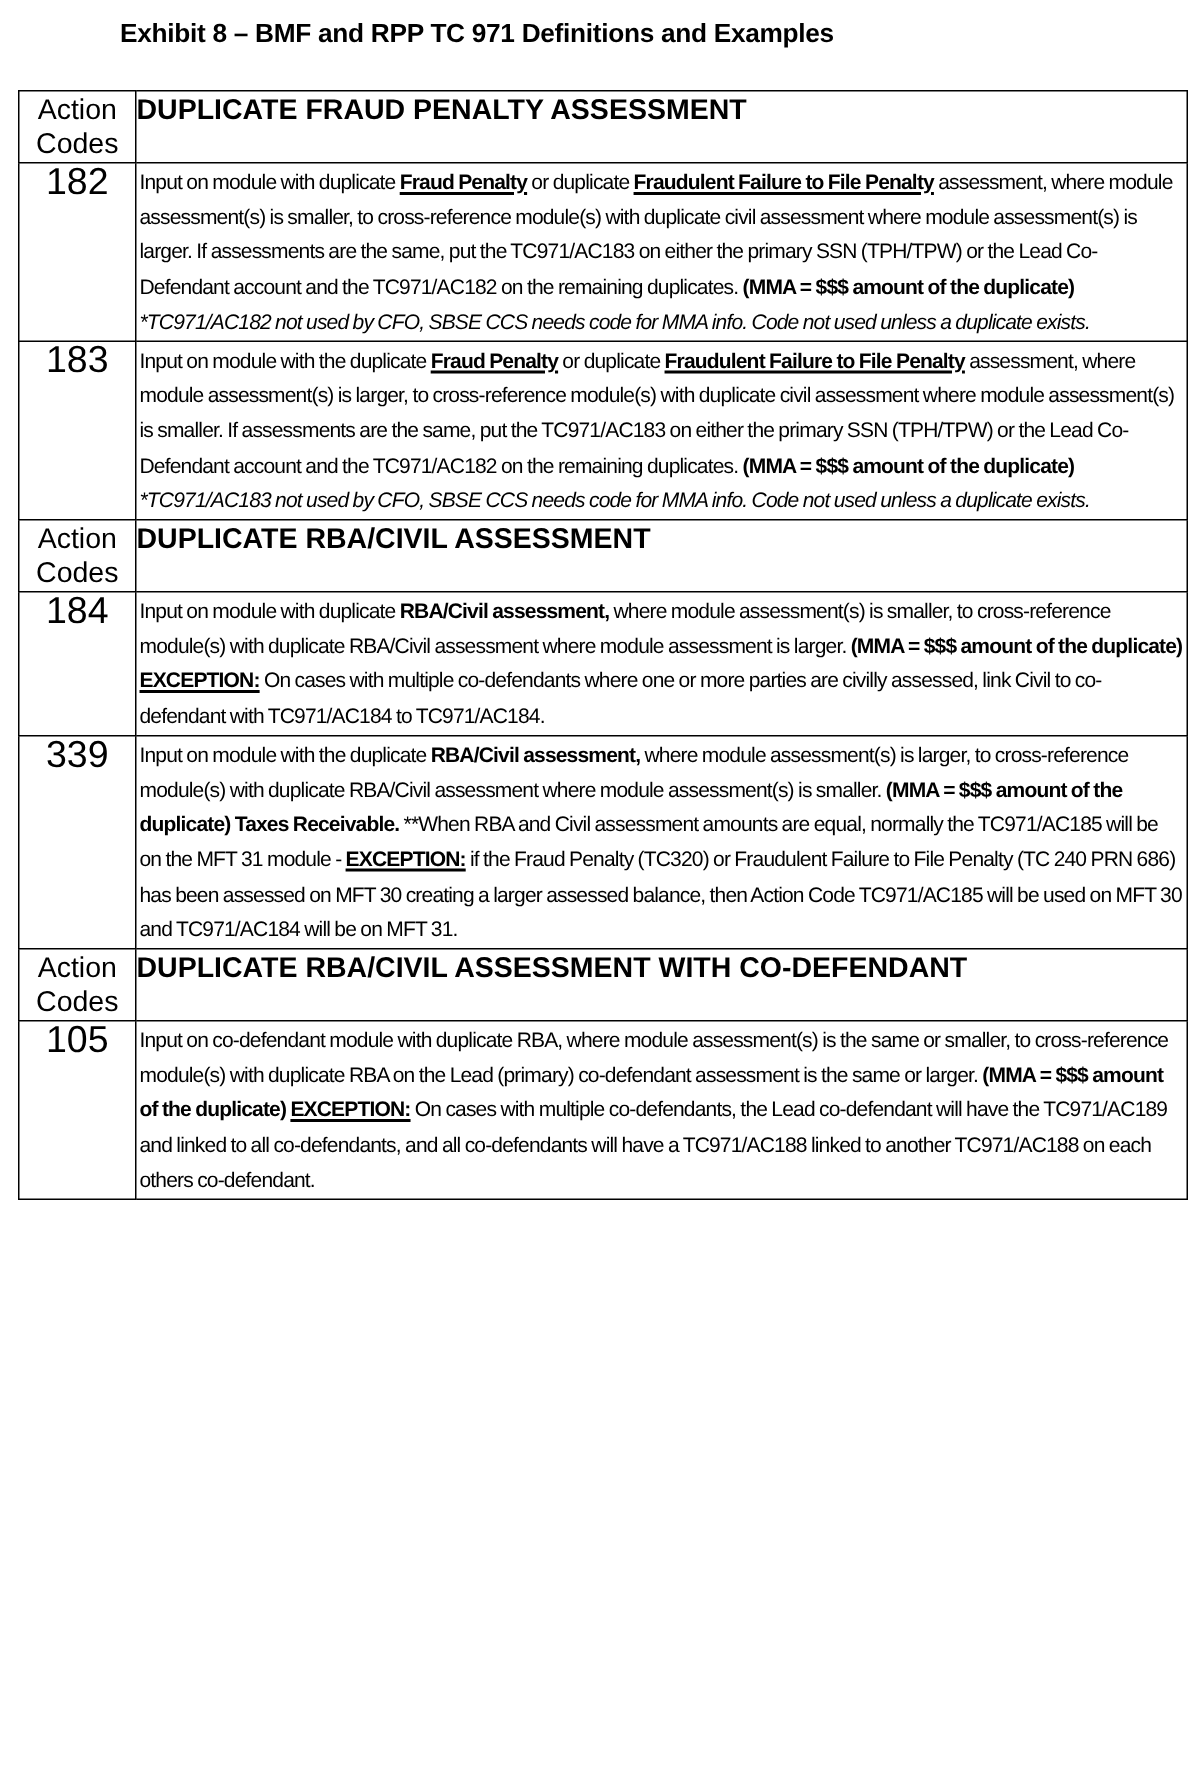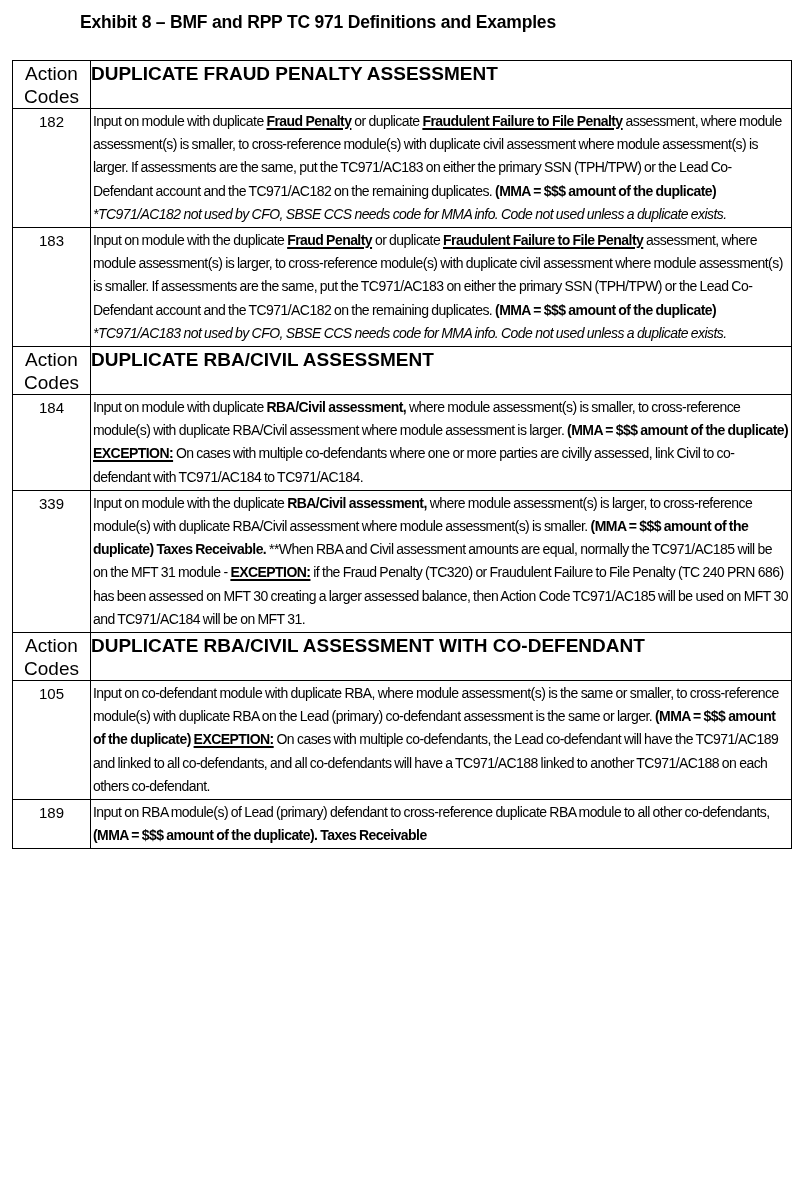--- a/index.html
+++ b/index.html
@@ -22,21 +22,21 @@
   col.c-desc { width: 701px; }
   .code-head {
     font-weight: normal; font-size: 19px; line-height: 23px;
     text-align: center; padding-top: 1px !important;
   }
   .sec-head {
     font-weight: bold; font-size: 19px; line-height: 23px; text-align: left;
     padding-top: 1px !important;
   }
   .code {
-    text-align: center; font-size: 15px; line-height: 23px; padding-top: 1px !important;
+    text-align: center; font-size: 25px; line-height: 23px; padding-top: 1px !important;
   }
   .desc {
     font-size: 14px; line-height: 23.2px; padding: 1px 2px 1px 2px !important;
     letter-spacing: -0.55px; word-spacing: -0.5px;
   }
   .b { font-weight: bold; }
   .u { text-decoration: underline; text-decoration-thickness: 1.5px; text-underline-offset: 2px; }
   .i { font-style: italic; }
 </style>
 </head>
@@ -84,18 +84,14 @@
         <td class="code-head">
           <div>Action</div>
           <div>Codes</div>
         </td>
         <td class="sec-head">DUPLICATE RBA/CIVIL ASSESSMENT WITH CO-DEFENDANT</td>
       </tr>
       <tr>
         <td class="code">105</td>
         <td class="desc"><span class="">Input on co-defendant module with duplicate RBA, where module assessment(s) is the same or smaller, to cross-reference module(s) with duplicate RBA on the Lead (primary) co-defendant assessment is the same or larger.  </span><span class="b">(MMA = $$$ amount of the duplicate)</span><span class="">  </span><span class="b u">EXCEPTION:</span><span class=""> On cases with multiple co-defendants, the Lead co-defendant will have the TC971/AC189 and linked to all co-defendants, and all co-defendants will have a TC971/AC188 linked to another TC971/AC188 on each others co-defendant.</span></td>
       </tr>
-      <tr>
-        <td class="code">189</td>
-        <td class="desc"><span class="">Input on RBA module(s) of Lead (primary) defendant to cross-reference duplicate RBA module to all other co-defendants, </span><span class="b">(MMA = $$$ amount of the duplicate).  Taxes Receivable</span></td>
-      </tr>
     </tbody>
 </table>
 
 </body></html>

